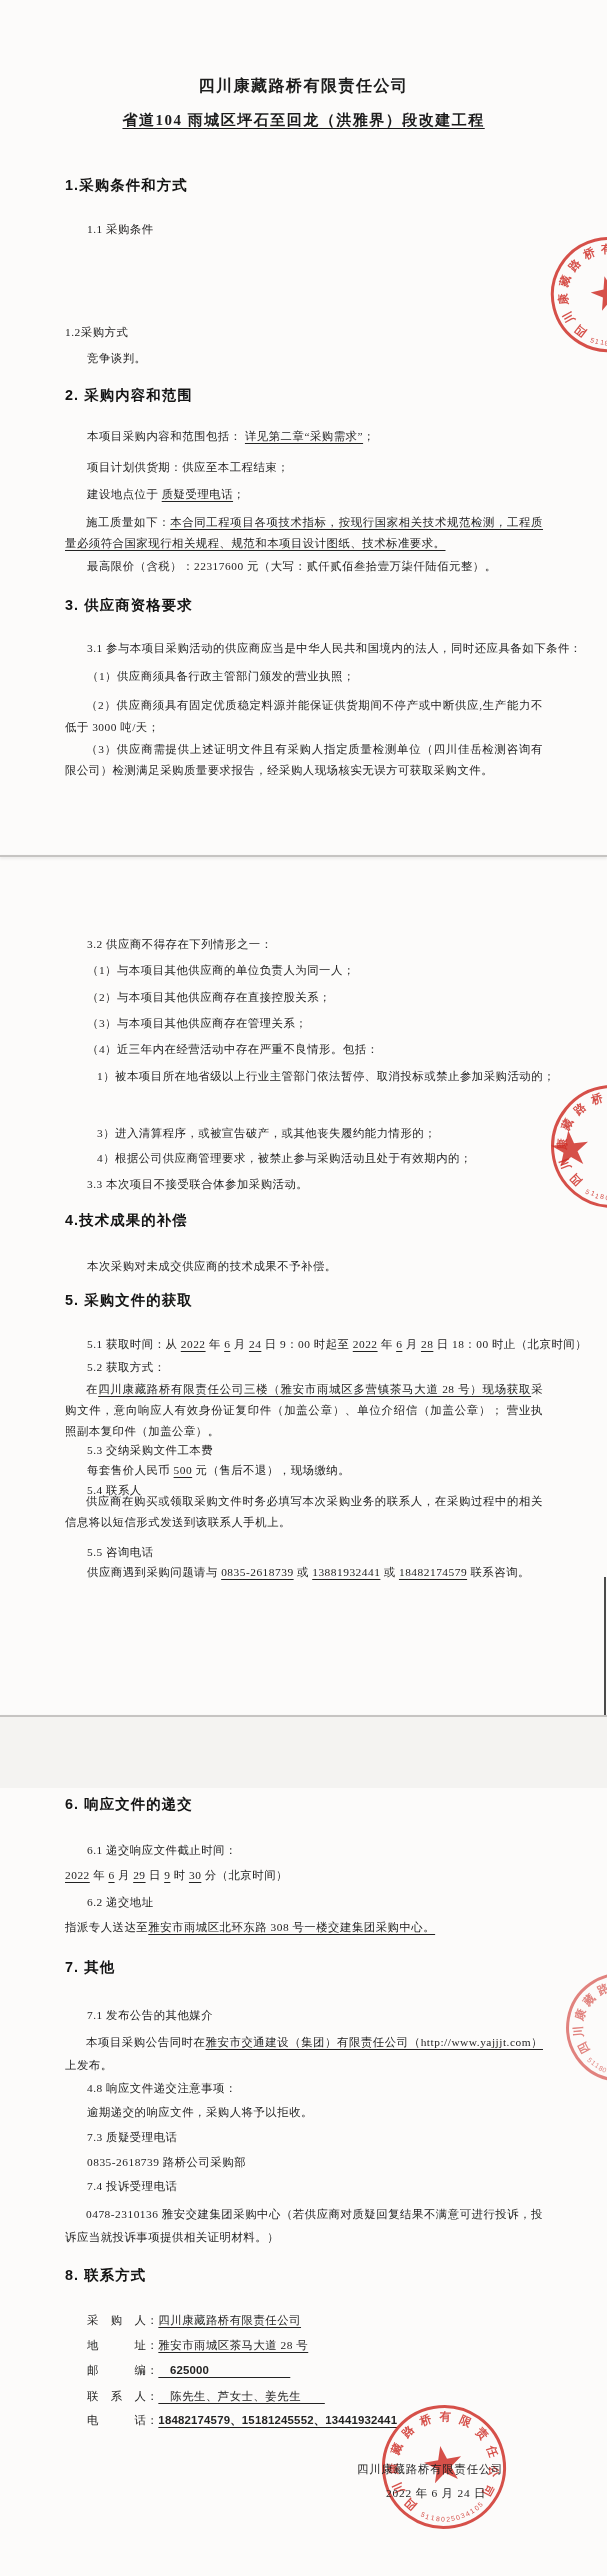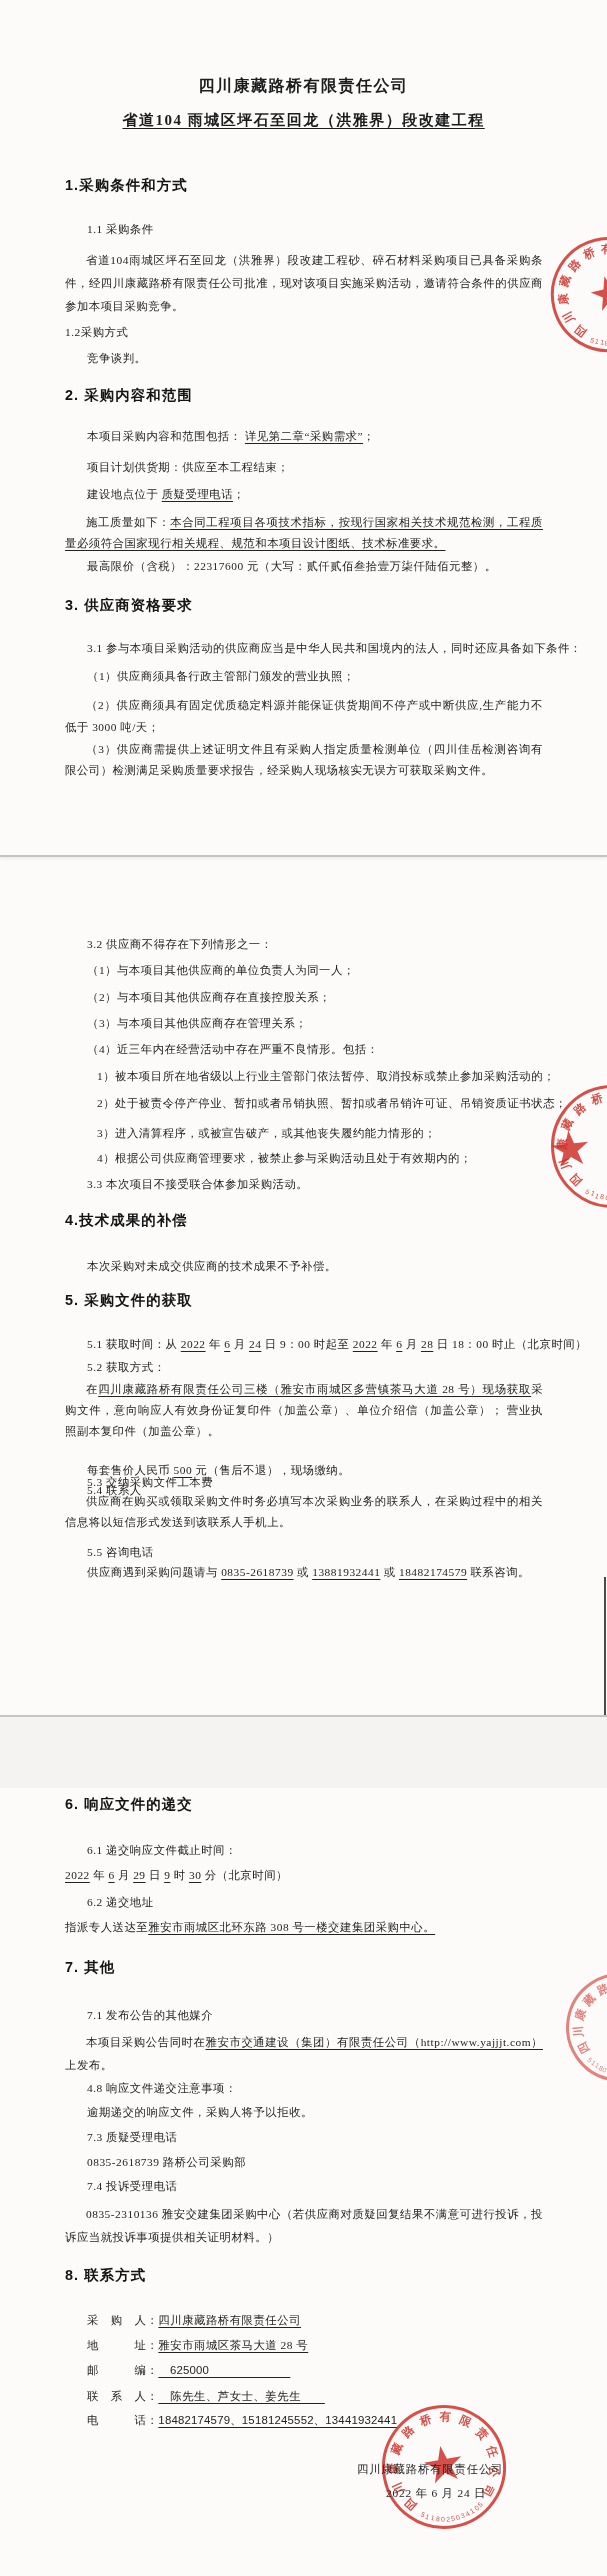--- a/index.html
+++ b/index.html
@@ -8,39 +8,38 @@
   .t{position:absolute;left:7.6px;width:592px;text-align:center;font-weight:bold;
      font-size:15px;letter-spacing:1.5px;color:#1c1c1c;white-space:nowrap;}
   .h{position:absolute;left:65px;font-family:"Liberation Sans",sans-serif;font-weight:bold;
      font-size:14.4px;letter-spacing:1.1px;color:#141414;white-space:nowrap;}
   .ln{position:absolute;left:87px;font-size:11.4px;letter-spacing:0.5px;white-space:nowrap;color:#232323;}
   .ln.m{left:65px;}
   .ln.sub{left:97px;}
   .para{position:absolute;left:65px;width:478px;font-size:11.4px;letter-spacing:0.5px;
         line-height:22px;text-align:justify;text-indent:21px;color:#232323;}
   .useg{text-decoration:underline;text-underline-offset:3px;text-decoration-thickness:0.8px;}
-  .bseg{font-family:"Liberation Sans",sans-serif;font-weight:normal;letter-spacing:0.2px;}
+  .bseg{font-family:"Liberation Sans",sans-serif;font-weight:bold;letter-spacing:0.2px;}
   .pagebreak{position:absolute;left:0;width:607px;height:1.5px;background:#c6c4c2;
              box-shadow:0 1.5px 3px rgba(0,0,0,0.10);}
   .shade{position:absolute;left:0;width:607px;background:#f4f3f1;}
   .edgeline{position:absolute;width:1.5px;background:#4b4b4b;}
   .stamp{position:absolute;z-index:5;}
   .sign{position:absolute;z-index:6;font-size:11.4px;letter-spacing:0.8px;color:#1e1e1e;white-space:nowrap;}
 </style>
 </head>
 <body>
 
 <div id="canvas">
 
   <div class="t" style="top:76px;font-size:16px">四川康藏路桥有限责任公司</div>
   <div class="t" style="top:111px"><span class="useg">省道104 雨城区坪石至回龙（洪雅界）段改建工程</span></div>
 
   <div class="h" style="top:176px">1.采购条件和方式</div>
   <div class="ln" style="top:222px">1.1 采购条件</div>
-  <div class="para" style="top:249px;line-height:23px">省道104雨城区坪石至回龙（洪雅界）段改建工程砂、碎石材料采购项目已具备采购条件，经四川康藏路桥有限责任公司批准，现对该项目实施采购活动，邀请符合条件的供应商参加本项目采购竞争。</div>
   <div class="ln m" style="top:325px">1.2采购方式</div>
   <div class="ln" style="top:351px">竞争谈判。</div>
 
   <div class="h" style="top:386px">2. 采购内容和范围</div>
   <div class="ln" style="top:429px"><span>本项目采购内容和范围包括： </span><span class="useg">详见第二章“采购需求”</span><span>；</span></div>
   <div class="ln" style="top:460px">项目计划供货期：供应至本工程结束；</div>
   <div class="ln" style="top:487px"><span>建设地点位于 </span><span class="useg">质疑受理电话</span><span>；</span></div>
   <div class="para" style="top:512px;line-height:20.5px"><span>施工质量如下：</span><span class="useg">本合同工程项目各项技术指标，按现行国家相关技术规范检测，工程质量必须符合国家现行相关规程、规范和本项目设计图纸、技术标准要求。</span></div>
   <div class="ln" style="top:559px">最高限价（含税）：22317600 元（大写：贰仟贰佰叁拾壹万柒仟陆佰元整）。</div>
 
@@ -51,33 +50,32 @@
   <div class="para" style="top:739px;line-height:20.5px">（3）供应商需提供上述证明文件且有采购人指定质量检测单位（四川佳岳检测咨询有限公司）检测满足采购质量要求报告，经采购人现场核实无误方可获取采购文件。</div>
 
   <div class="pagebreak" style="top:855px"></div>
 
   <div class="ln" style="top:937px">3.2 供应商不得存在下列情形之一：</div>
   <div class="ln" style="top:963px">（1）与本项目其他供应商的单位负责人为同一人；</div>
   <div class="ln" style="top:990px">（2）与本项目其他供应商存在直接控股关系；</div>
   <div class="ln" style="top:1016px">（3）与本项目其他供应商存在管理关系；</div>
   <div class="ln" style="top:1042px">（4）近三年内在经营活动中存在严重不良情形。包括：</div>
   <div class="ln sub" style="top:1069px">1）被本项目所在地省级以上行业主管部门依法暂停、取消投标或禁止参加采购活动的；</div>
-  <div class="ln sub" style="top:1096px">2）处于被责令停产停业、暂扣或者吊销执照、暂扣或者吊销许可证、吊销资质证书状态；</div>
   <div class="ln sub" style="top:1126px">3）进入清算程序，或被宣告破产，或其他丧失履约能力情形的；</div>
   <div class="ln sub" style="top:1151px">4）根据公司供应商管理要求，被禁止参与采购活动且处于有效期内的；</div>
   <div class="ln" style="top:1177px">3.3 本次项目不接受联合体参加采购活动。</div>
 
   <div class="h" style="top:1211px">4.技术成果的补偿</div>
   <div class="ln" style="top:1259px">本次采购对未成交供应商的技术成果不予补偿。</div>
 
   <div class="h" style="top:1291px">5. 采购文件的获取</div>
   <div class="ln" style="top:1337px"><span>5.1 获取时间：从 </span><span class="useg">2022</span><span> 年 </span><span class="useg">6</span><span> 月 </span><span class="useg">24</span><span> 日 9：00 时起至 </span><span class="useg">2022</span><span> 年 </span><span class="useg">6</span><span> 月 </span><span class="useg">28</span><span> 日 18：00 时止（北京时间）</span></div>
   <div class="ln" style="top:1360px">5.2 获取方式：</div>
   <div class="para" style="top:1379px;line-height:21px"><span>在</span><span class="useg">四川康藏路桥有限责任公司三楼（雅安市雨城区多营镇茶马大道 28 号）现场获取</span><span>采购文件，意向响应人有效身份证复印件（加盖公章）、单位介绍信（加盖公章）； 营业执照副本复印件（加盖公章）。</span></div>
-  <div class="ln" style="top:1475px">5.3 交纳采购文件工本费</div>
+  <div class="ln" style="top:1443px">5.3 交纳采购文件工本费</div>
   <div class="ln" style="top:1463px"><span>每套售价人民币 </span><span class="useg">500</span><span> 元（售后不退），现场缴纳。</span></div>
   <div class="ln" style="top:1483px">5.4 联系人</div>
   <div class="para" style="top:1491px;line-height:21px">供应商在购买或领取采购文件时务必填写本次采购业务的联系人，在采购过程中的相关信息将以短信形式发送到该联系人手机上。</div>
   <div class="ln" style="top:1545px">5.5 咨询电话</div>
   <div class="ln" style="top:1565px"><span>供应商遇到采购问题请与 </span><span class="useg">0835-2618739</span><span> 或 </span><span class="useg">13881932441</span><span> 或 </span><span class="useg">18482174579</span><span> 联系咨询。</span></div>
 
   <div class="edgeline" style="left:604px;top:1577px;height:141px"></div>
   <div class="pagebreak" style="top:1715px"></div>
   <div class="shade" style="top:1717px;height:71px"></div>
 
@@ -88,21 +86,21 @@
   <div class="ln m" style="top:1920px"><span>指派专人送达至</span><span class="useg">雅安市雨城区北环东路 308 号一楼交建集团采购中心。</span></div>
 
   <div class="h" style="top:1958px">7. 其他</div>
   <div class="ln" style="top:2008px">7.1 发布公告的其他媒介</div>
   <div class="para" style="top:2031px;line-height:23px"><span>本项目采购公告同时在</span><span class="useg">雅安市交通建设（集团）有限责任公司（http://www.yajjjt.com）</span><span>上发布。</span></div>
   <div class="ln" style="top:2081px">4.8 响应文件递交注意事项：</div>
   <div class="ln" style="top:2105px">逾期递交的响应文件，采购人将予以拒收。</div>
   <div class="ln" style="top:2130px">7.3 质疑受理电话</div>
   <div class="ln" style="top:2155px">0835-2618739 路桥公司采购部</div>
   <div class="ln" style="top:2179px">7.4 投诉受理电话</div>
-  <div class="para" style="top:2203px;line-height:23px">0835-2310136 雅安交建集团采购中心（若供应商对质疑回复结果不满意可进行投诉，投诉应当就投诉事项提供相关证明材料。）</div>
+  <div class="para" style="top:2203px;line-height:23px">0478-2310136 雅安交建集团采购中心（若供应商对质疑回复结果不满意可进行投诉，投诉应当就投诉事项提供相关证明材料。）</div>
 
   <div class="h" style="top:2266px">8. 联系方式</div>
   <div class="ln" style="top:2313px"><span>采　购　人：</span><span class="useg">四川康藏路桥有限责任公司</span></div>
   <div class="ln" style="top:2338px"><span>地　　　址：</span><span class="useg">雅安市雨城区茶马大道 28 号</span></div>
   <div class="ln" style="top:2363px"><span>邮　　　编：</span><span class="useg bseg">　625000　　　　　　　</span></div>
   <div class="ln" style="top:2389px"><span>联　系　人：</span><span class="useg">　陈先生、芦女士、姜先生　　</span></div>
   <div class="ln" style="top:2413px"><span>电　　　话：</span><span class="useg bseg">18482174579、15181245552、13441932441</span></div>
 
   <div class="sign" style="top:2462px;left:357px">四川康藏路桥有限责任公司</div>
   <div class="sign" style="top:2486px;left:386px">2022 年 6 月 24 日</div>

